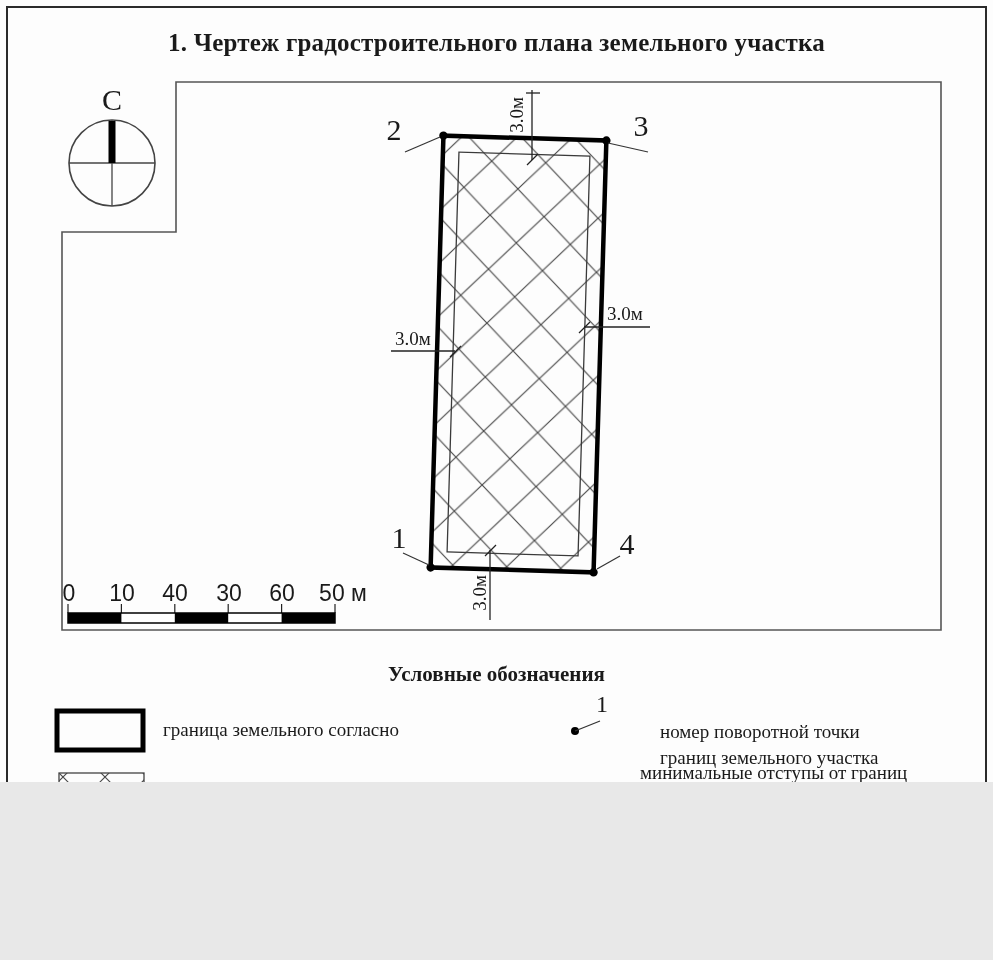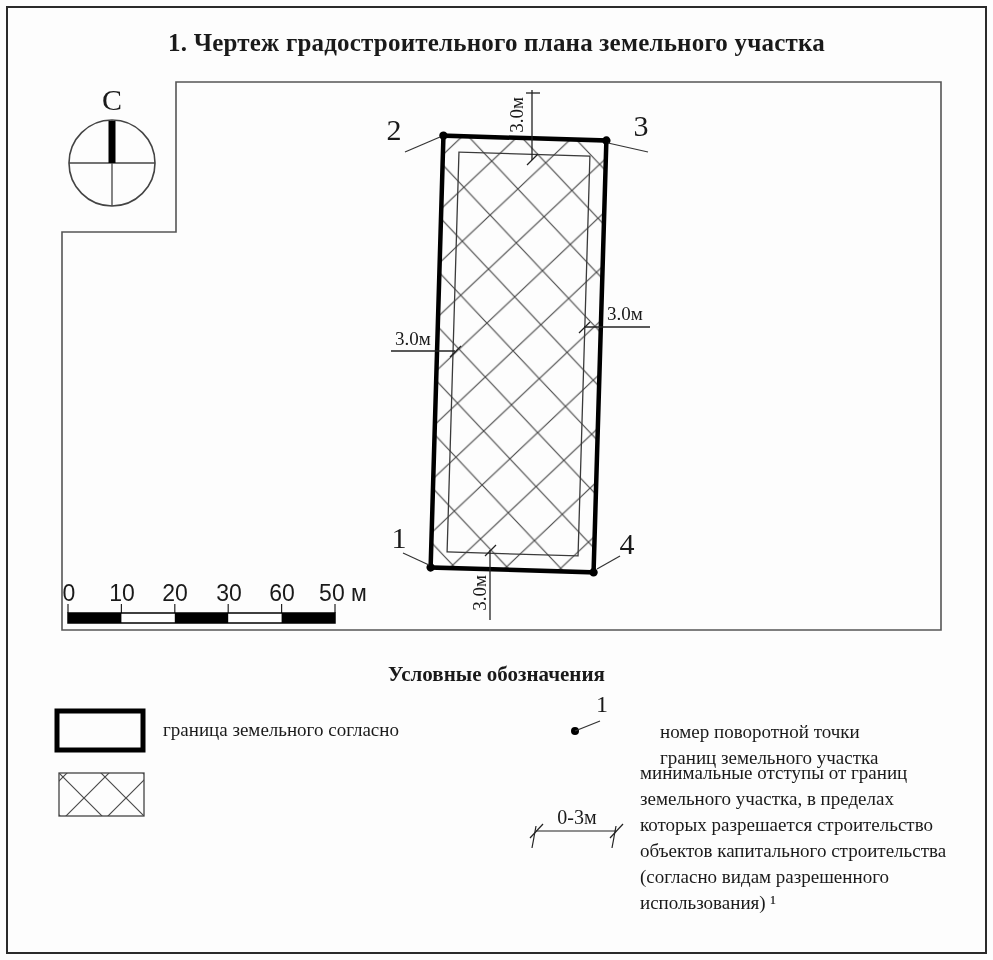--- a/index.html
+++ b/index.html
@@ -3,21 +3,21 @@
 <meta charset="utf-8">
 <style>
   :root{
     --ink:#1a1a1a;
     --line:#4a4a4a;
     --bg:#fdfdfd;
   }
   html,body{margin:0;padding:0;background:#e8e8e8;}
   .page{
     position:relative;
-    width:993px;height:960px;
+    width:993px;height:782px;
     background:var(--bg);
     overflow:hidden;
     font-family:"Liberation Serif",serif;
     color:var(--ink);
   }
   .lbl{position:absolute;line-height:1.05;}
   .multiline{white-space:pre-line;line-height:26px;}
   .title{
     left:0;right:0;top:30px;
     font-size:25px;font-weight:bold;text-align:center;
@@ -133,21 +133,21 @@
   <div class="lbl corner-num" style="left:386px;top:522px;">1</div>
   <div class="lbl corner-num" style="left:614px;top:528px;">4</div>
 
   <div class="lbl setback rot" style="left:494px;top:105px;">3.0м</div>
   <div class="lbl setback" style="left:390px;top:329px;">3.0м</div>
   <div class="lbl setback" style="left:602px;top:304px;">3.0м</div>
   <div class="lbl setback rot" style="left:457px;top:583px;">3.0м</div>
 
   <div class="lbl scale-num" style="left:47px;">0</div>
   <div class="lbl scale-num" style="left:100px;">10</div>
-  <div class="lbl scale-num" style="left:153px;">20</div>
+  <div class="lbl scale-num" style="left:153px;">40</div>
   <div class="lbl scale-num" style="left:207px;">30</div>
   <div class="lbl scale-num" style="left:260px;">60</div>
   <div class="lbl scale-num" style="left:311px;width:64px;">50 м</div>
 
   <div class="lbl legend-heading">Условные обозначения</div>
 
   <div class="lbl legend-text" style="left:163px;top:720px;">граница земельного согласно</div>
 
   <div class="lbl point-num" style="left:596px;top:692px;">1</div>
   <div class="lbl legend-text multiline" style="left:640px;top:719px;margin-left:20px;">номер поворотной точки

